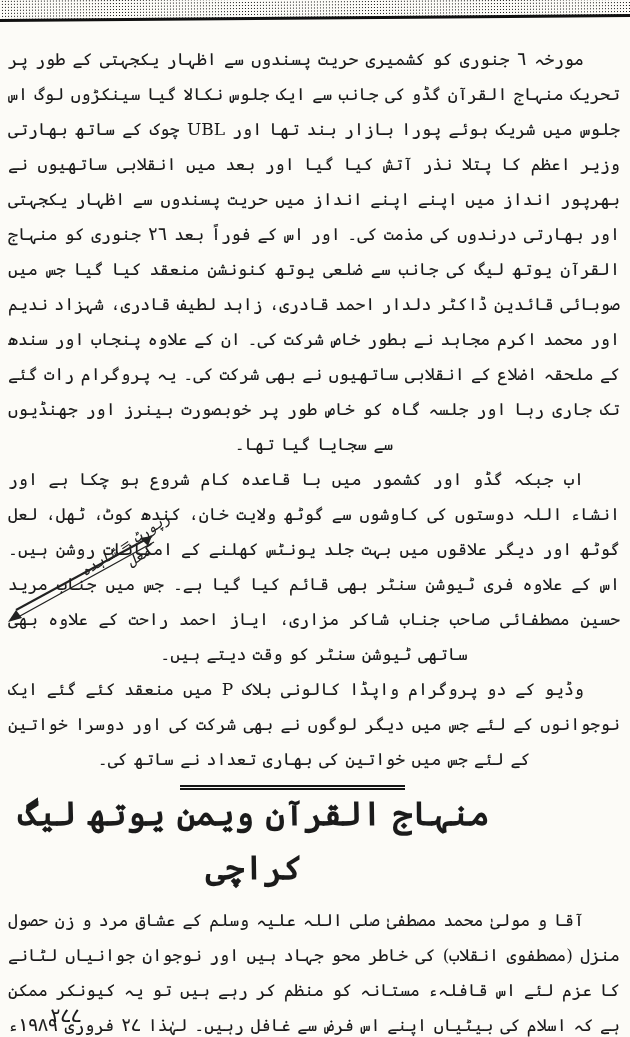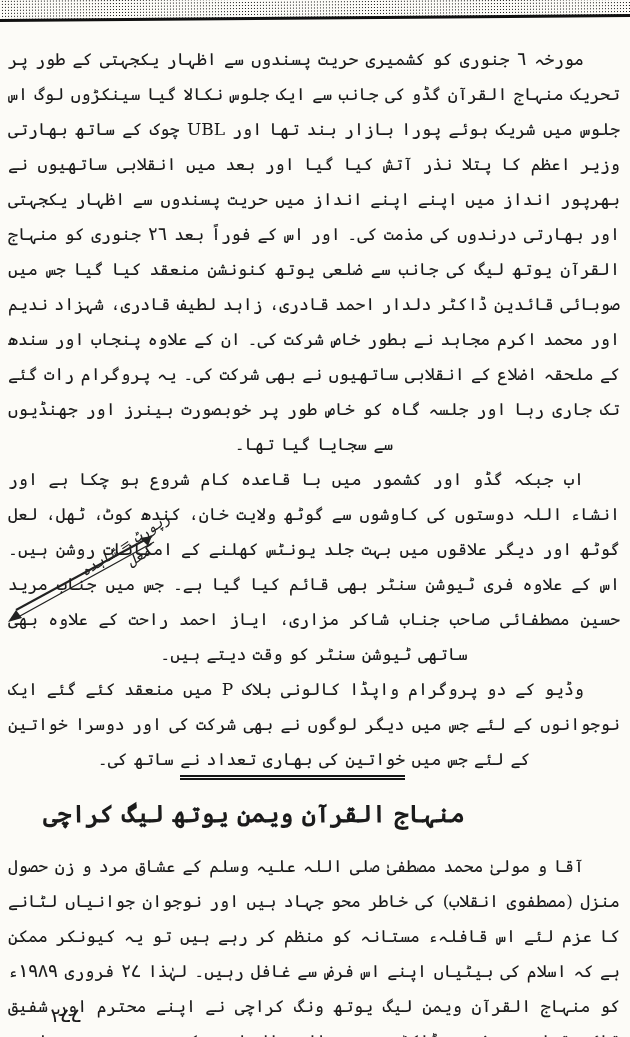--- a/index.html
+++ b/index.html
@@ -35,29 +35,29 @@
     margin:0;
     font-size:17px;
     line-height:35px;
     text-align:justify;
     text-align-last:center;
     text-indent:36px;
     word-spacing:1px;
   }
   .dbl-underline{
     border-bottom:5px double #151515;
-    padding-bottom:6px;
+    padding-bottom:16px;
     margin-top:33px;
   }
   
   .h1-row{position:relative;margin:10px 0 8px 0;}
   h1.main-heading{
     margin:0 0 0 0;
     padding-right:120px;
-    font-size:24px;
+    font-size:33px;
     font-weight:bold;
     text-align:center;
     line-height:54px;
     letter-spacing:0;
   }
   
   .annotation{
     position:absolute;
     left:2px;top:492px;
     width:168px;height:130px;

